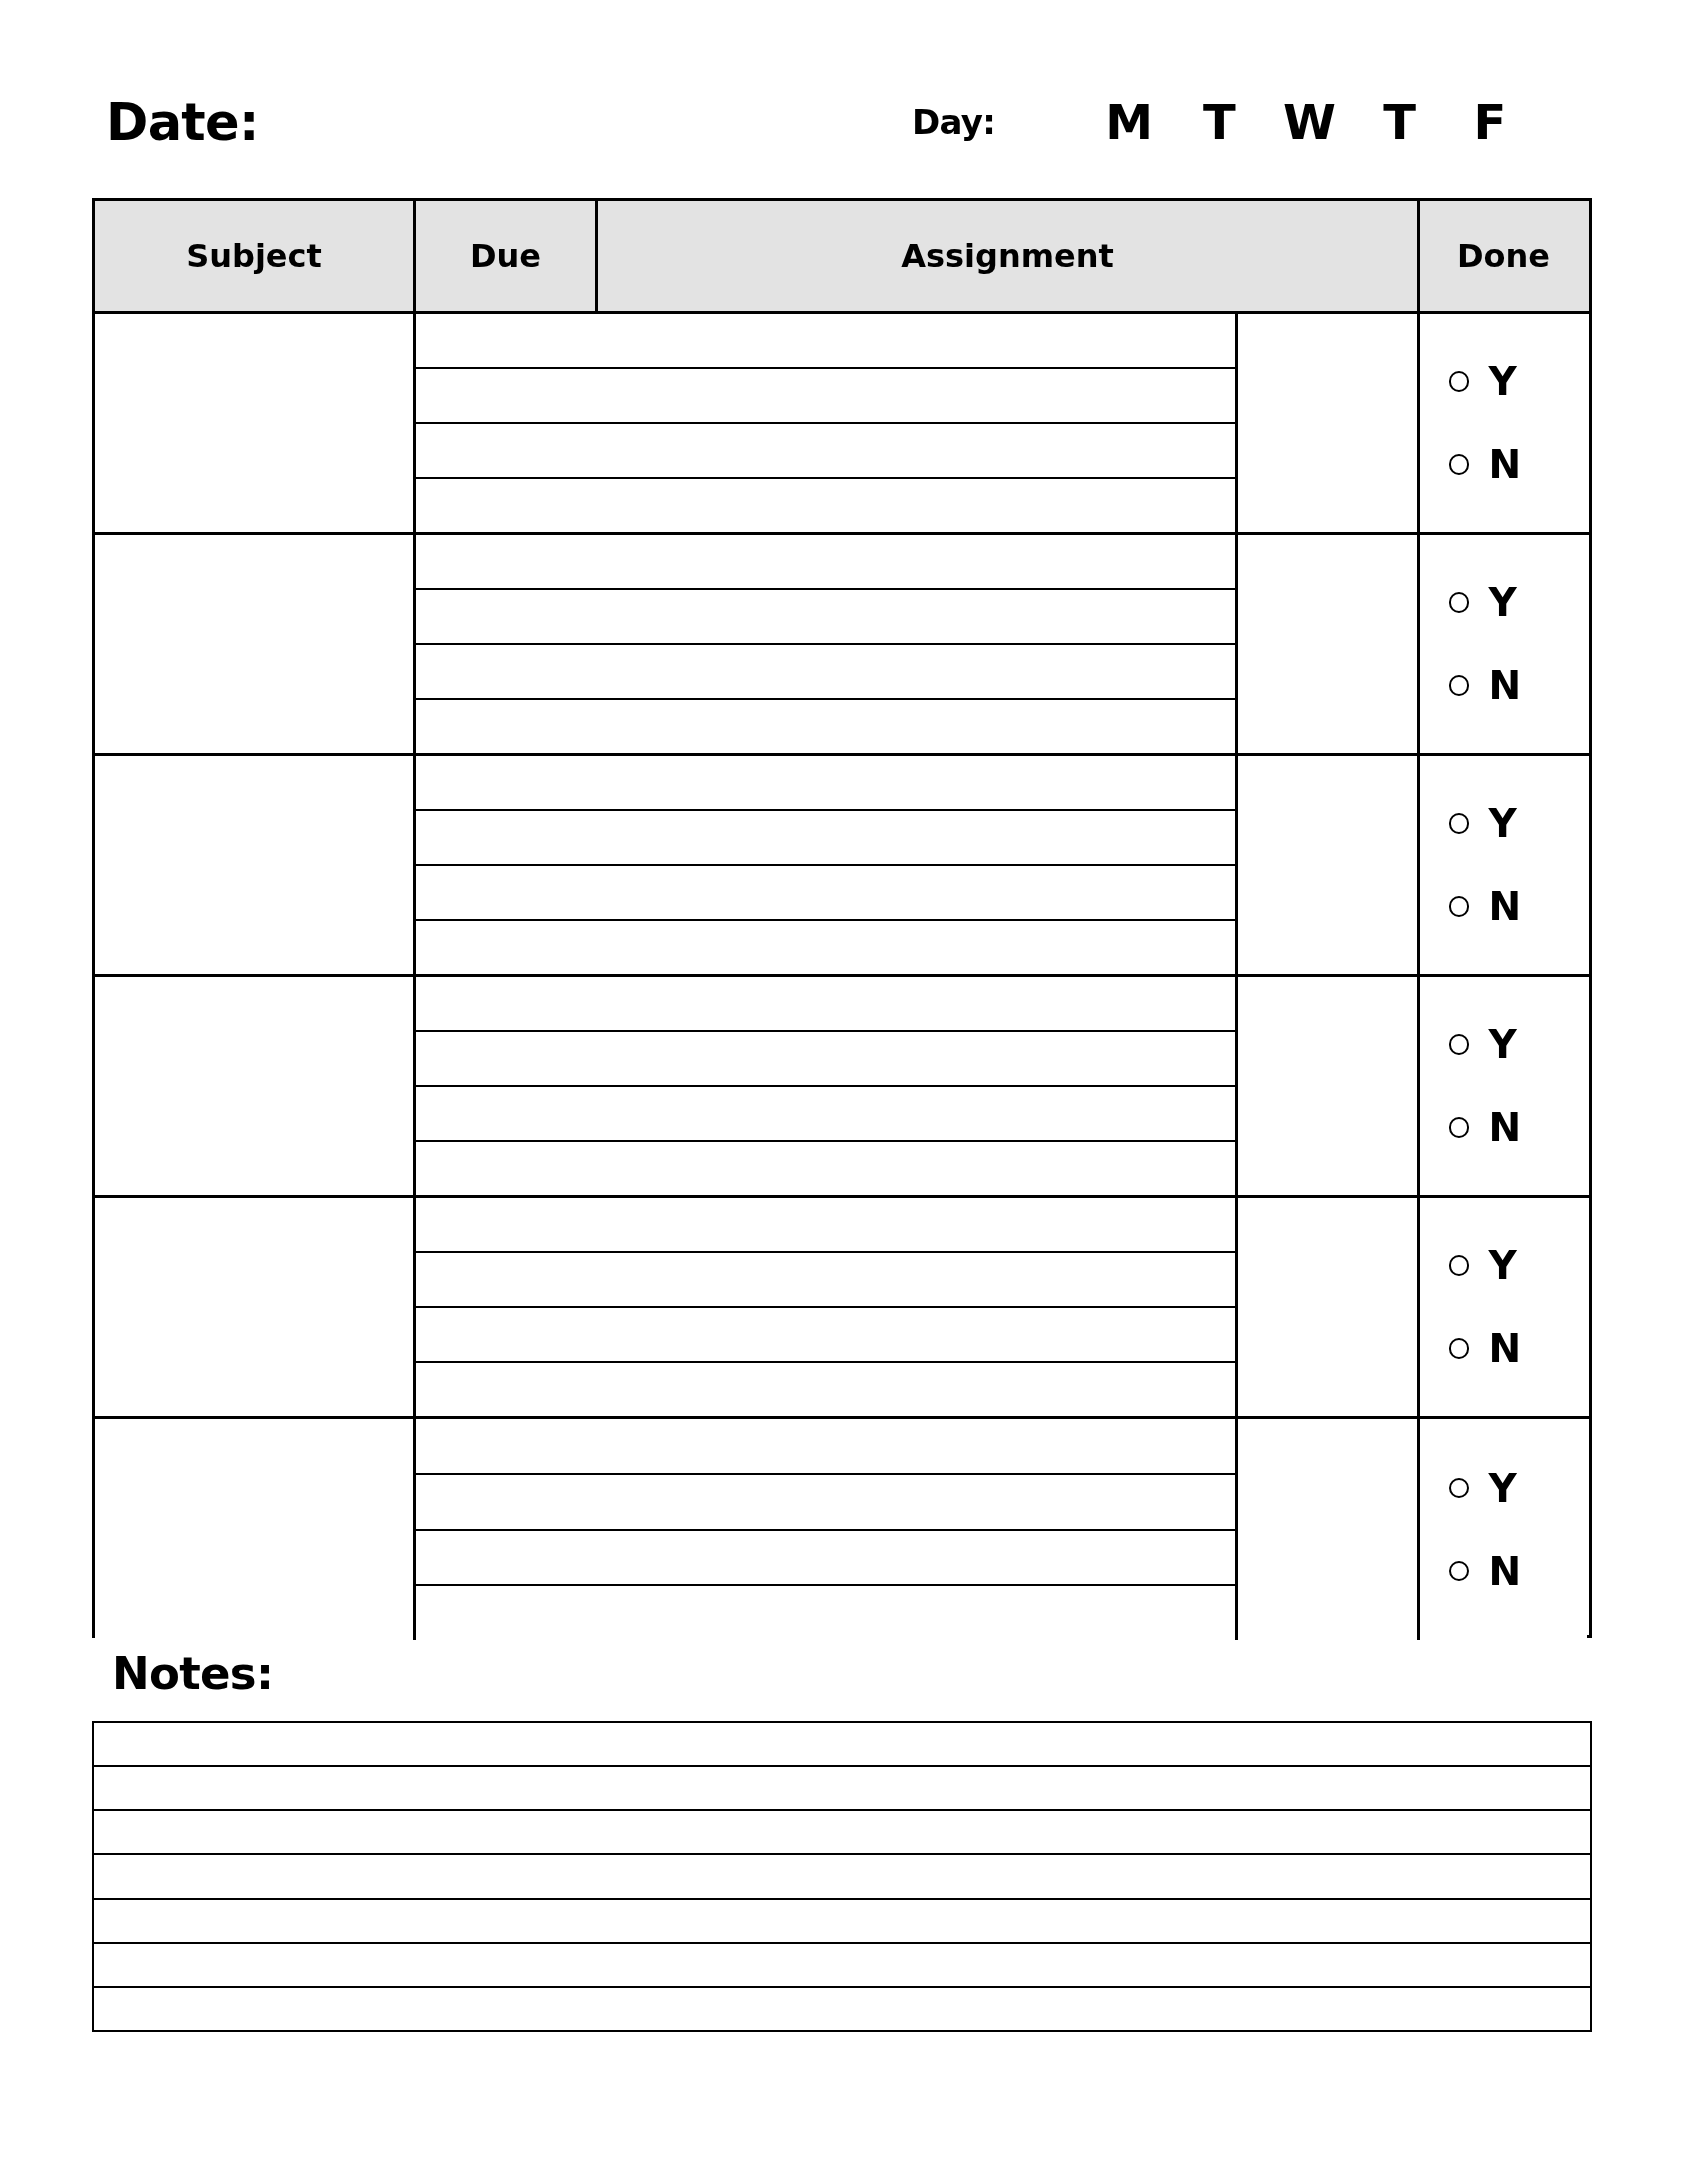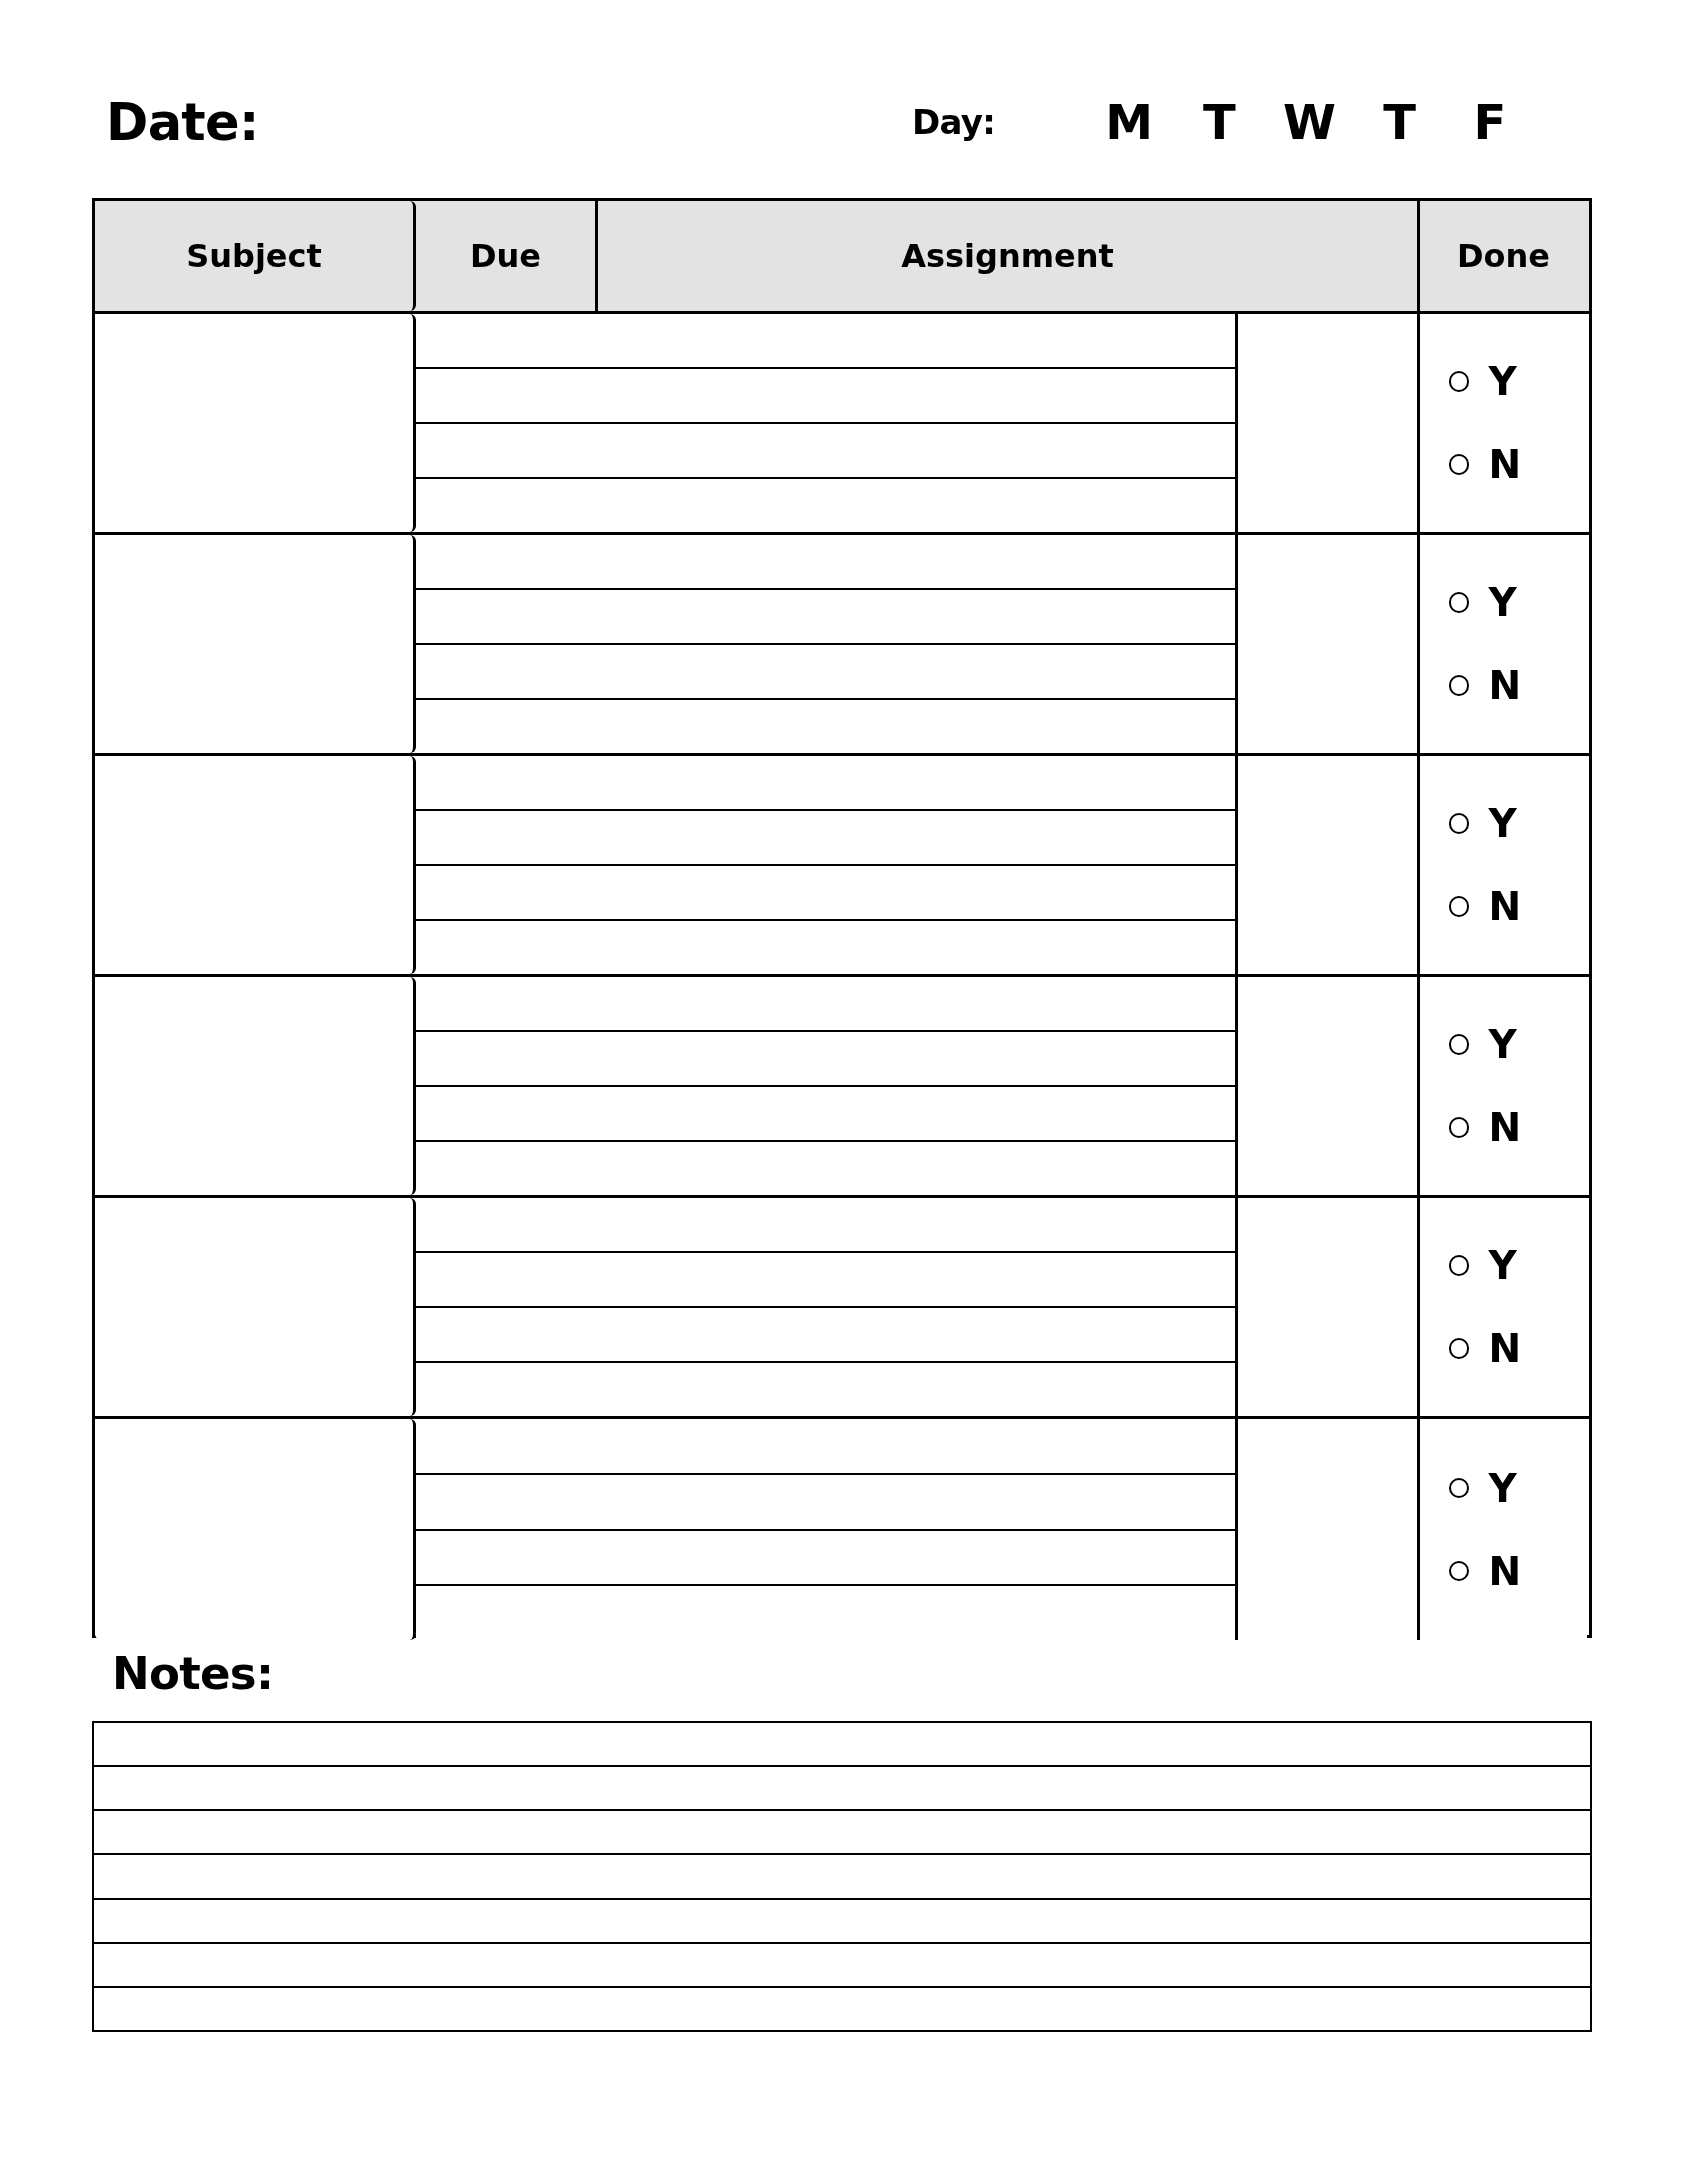--- a/index.html
+++ b/index.html
@@ -90,21 +90,21 @@
   }
   .th {
     display: flex;
     align-items: center;
     justify-content: center;
     font-size: 32px;
     font-weight: 700;
     box-sizing: border-box;
     background: #e3e3e3;
   }
-  .col-subject   { width: 321px; border-right: 3.6px solid #000; border-radius: 6px; }
+  .col-subject   { width: 321px; border-right: 3.6px solid #000; }
   .col-assign    { width: 822px; border-right: 3.6px solid #000; }
   .col-due       { width: 182px; border-right: 3.6px solid #000; }
   .col-done      { width: 167px; }
 
   .trow {
     display: flex;
     height: 221px;
     border-bottom: 3.6px solid #000;
     box-sizing: border-box;
   }

